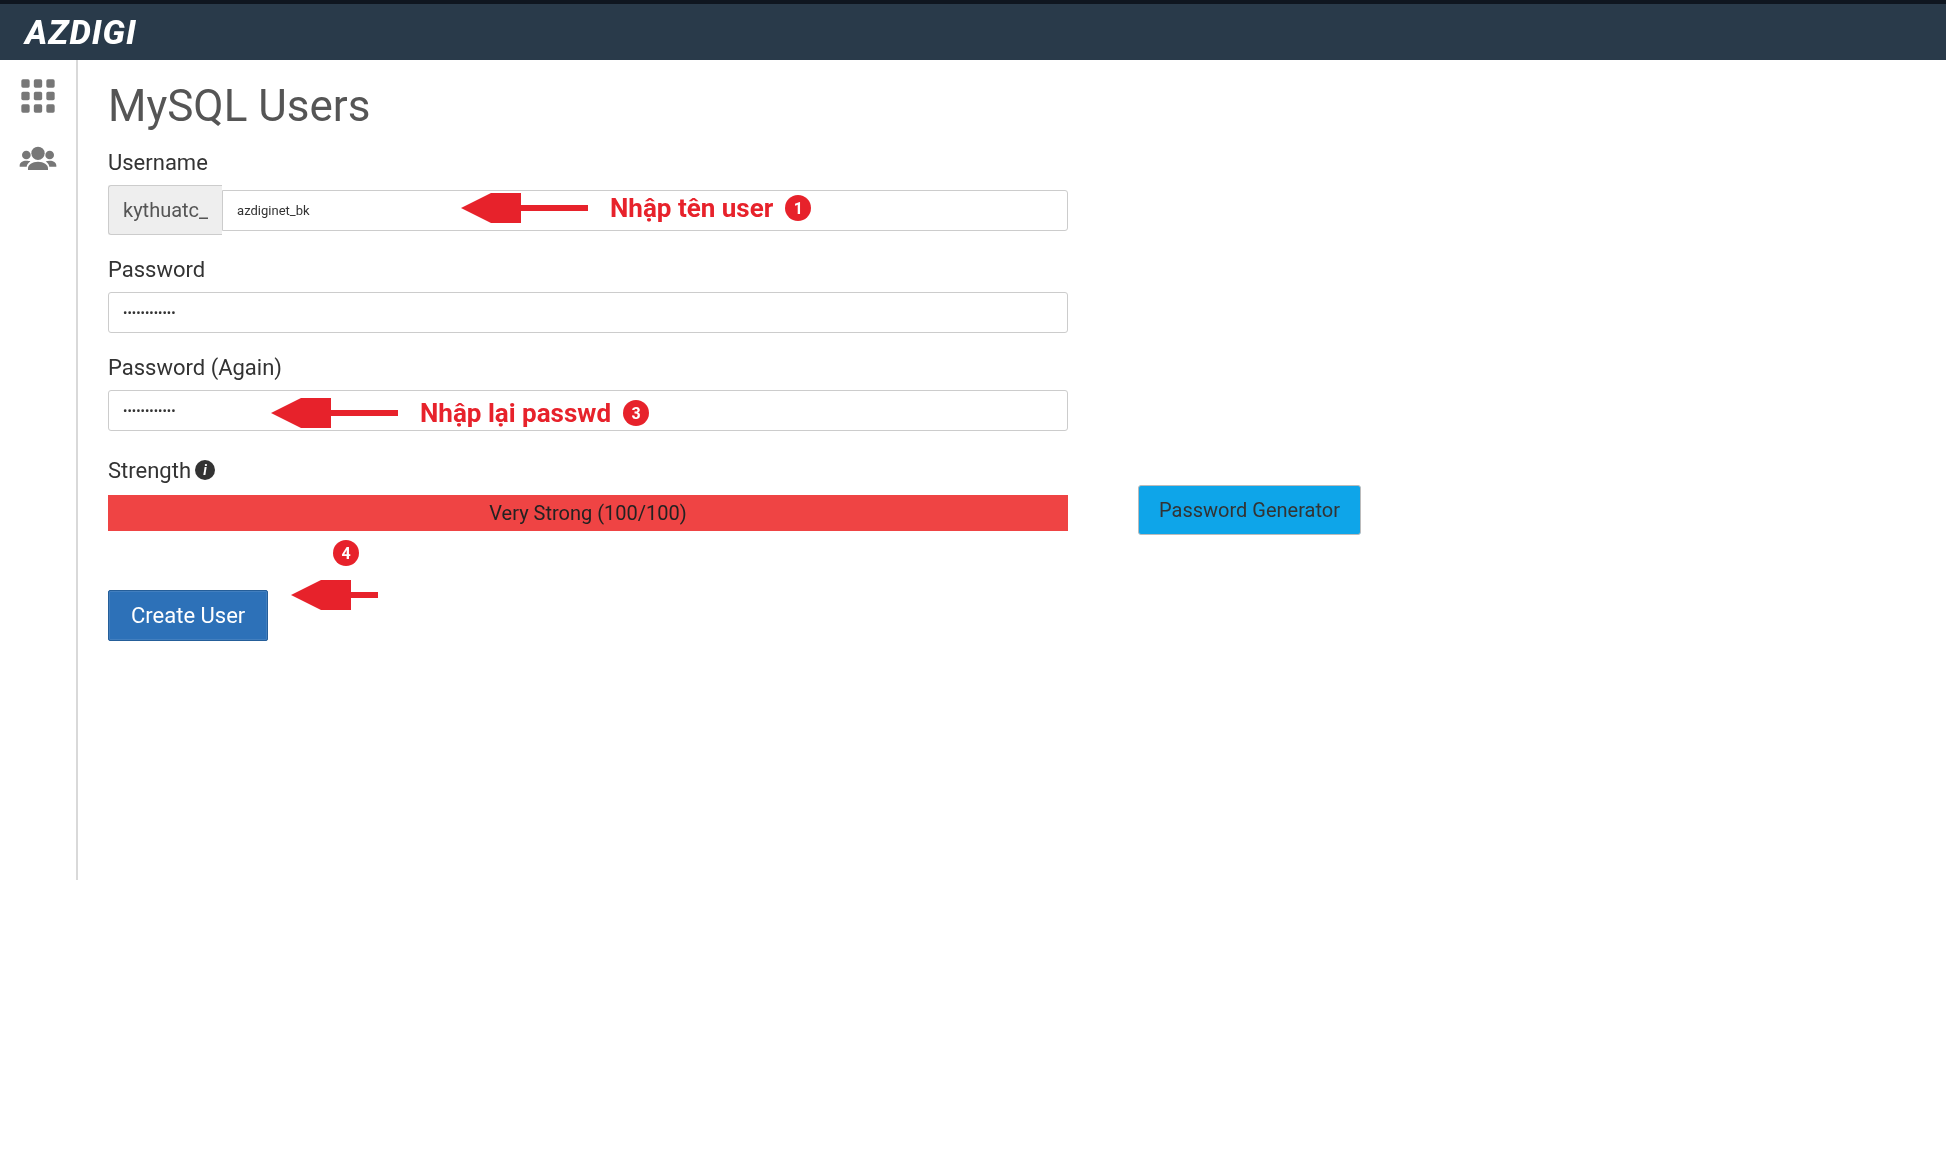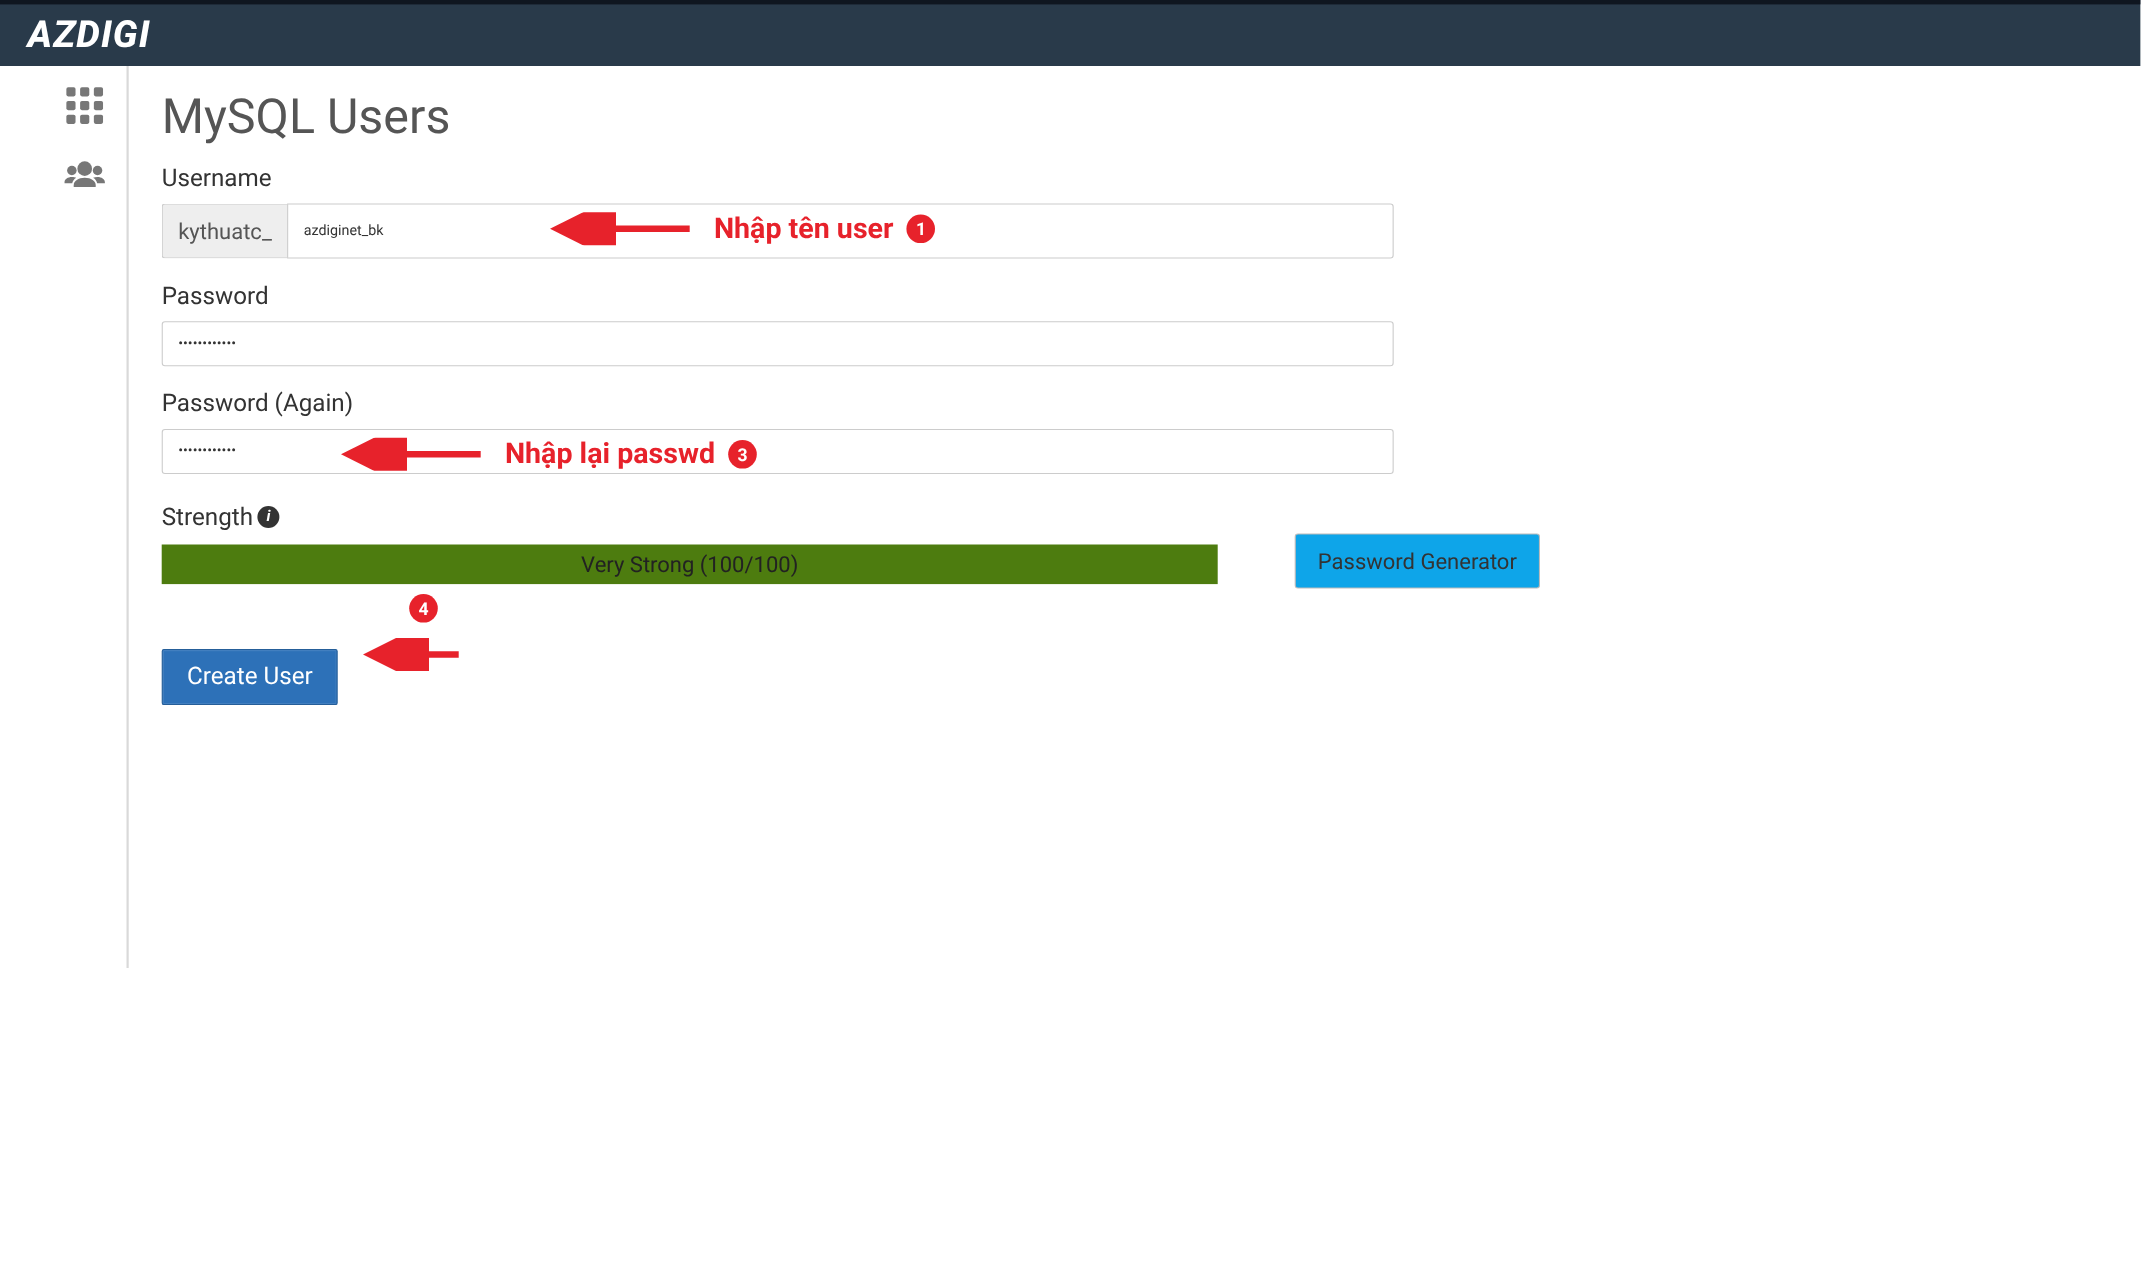--- a/index.html
+++ b/index.html
@@ -22,21 +22,20 @@
 }
 .brand-logo {
   color: #fff;
   font-size: 34px;
   font-weight: 800;
   letter-spacing: 1px;
   font-style: italic;
 }
 .layout {
   display: flex;
-  padding-left: 39px;
 }
 .sidebar {
   width: 78px;
   min-height: 820px;
   border-right: 2px solid #d9d9d9;
   display: flex;
   flex-direction: column;
   align-items: center;
   padding-top: 18px;
   gap: 28px;
@@ -73,22 +72,23 @@
   margin-bottom: 22px;
 }
 .fg label {
   display: block;
   font-size: 22px;
   color: #333;
   margin-bottom: 10px;
 }
 .input-row {
   position: relative;
-  width: 1120px;
-  display: flex;
+  width: 960px;
+  display: flex;
+  align-items: center;
 }
 .prefix {
   background: #eeeeee;
   border: 1px solid #ccc;
   border-right: none;
   padding: 12px 14px;
   font-size: 20px;
   color: #555;
   border-radius: 3px 0 0 3px;
 }
@@ -115,21 +115,21 @@
 .strength-label {
   font-size: 22px;
   color: #333;
   display: flex;
   align-items: center;
   gap: 4px;
   margin-bottom: 12px;
 }
 .strength-bar {
   width: 100%;
-  background: #4d7c0f;
+  background: #ef4444;
   text-align: center;
   font-size: 20px;
   color: #222;
   padding: 6px 0;
 }
 .pw-gen-btn {
   background: #0ea5e9;
   border: 1px solid #bbb;
   border-radius: 3px;
   padding: 12px 20px;

